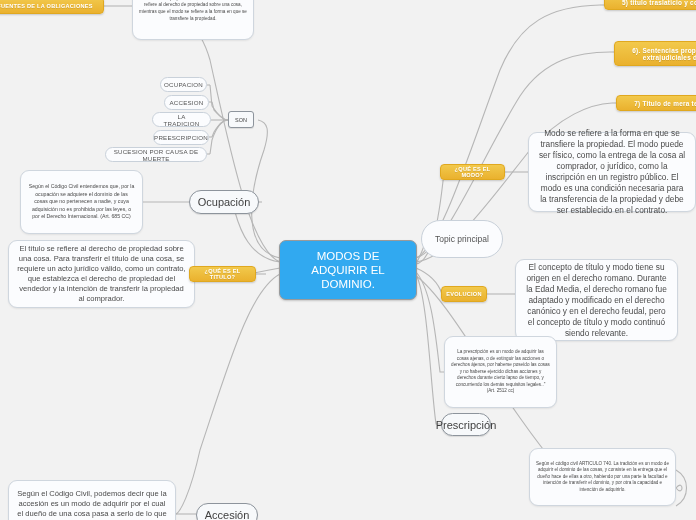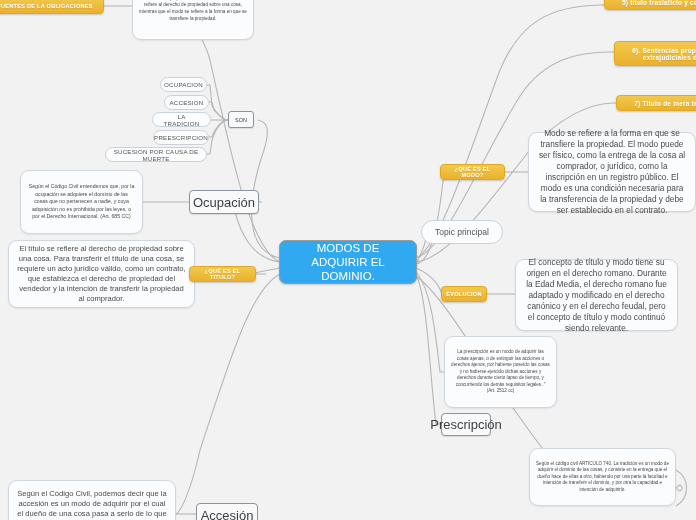--- a/index.html
+++ b/index.html
@@ -56,23 +56,23 @@
     text-align:center;
     display:flex;align-items:center;justify-content:center;
     padding:3px 7px;
     box-sizing:border-box;
   }
 
   
   .topic{
     background:#f7f9fb;
     border:1px solid #8d949c;
-    border-radius:4px;
+    border-radius:12px;
     color:#3f3f3f;
-    font-size:13px;
+    font-size:11px;
     display:flex;align-items:center;justify-content:center;
     padding:3px 9px;
     box-sizing:border-box;
     box-shadow:0 1px 1px rgba(0,0,0,.10);
   }
   .topic.small{font-size:5.5px;border-radius:3px;padding:2px 5px;}
 
   
   .amber{
     background:linear-gradient(#f2c94c,#eab12e);
@@ -206,21 +206,21 @@
   </div>
 
   <div class="node card mid" style="left:8px;top:480px;width:168px;height:68px;">
     <span>Según el Código Civil, podemos decir que la accesión es un modo de adquirir por el cual el dueño de una cosa pasa a serlo de lo que ella produce o de lo que se junta a ella. Los productos</span>
   </div>
 
   <div class="node topic" style="left:196px;top:503px;width:62px;height:24px;">
     <span>Accesión</span>
   </div>
 
-  <div class="node root" style="left:279px;top:240px;width:138px;height:44px;">
+  <div class="node root" style="left:279px;top:240px;width:138px;height:60px;">
     <span>MODOS DE ADQUIRIR EL DOMINIO.</span>
   </div>
 
   <div class="node amber lg" style="left:604px;top:-6px;width:112px;height:16px;">
     <span>5) titulo traslaticio y co</span>
   </div>
 
   <div class="node amber lg" style="left:614px;top:41px;width:112px;height:25px;">
     <span>6). Sentencias propiam extrajudiciales d</span>
   </div>
@@ -230,29 +230,29 @@
   </div>
 
   <div class="node amber" style="left:440px;top:164px;width:65px;height:16px;">
     <span>¿QUÉ ES EL MODO?</span>
   </div>
 
   <div class="node card big" style="left:528px;top:132px;width:168px;height:80px;">
     <span>Modo se refiere a la forma en que se transfiere la propiedad. El modo puede ser físico, como la entrega de la cosa al comprador, o jurídico, como la inscripción en un registro público. El modo es una condición necesaria para la transferencia de la propiedad y debe ser establecido en el contrato.</span>
   </div>
 
-  <div class="node oval" style="left:421px;top:220px;width:82px;height:24px;">
+  <div class="node oval" style="left:421px;top:220px;width:82px;height:38px;">
     <span>Topic principal</span>
   </div>
 
   <div class="node amber" style="left:441px;top:286px;width:46px;height:16px;">
     <span>EVOLUCION</span>
   </div>
 
-  <div class="node card big" style="left:515px;top:259px;width:163px;height:72px;">
+  <div class="node card big" style="left:515px;top:259px;width:163px;height:82px;">
     <span>El concepto de título y modo tiene su origen en el derecho romano. Durante la Edad Media, el derecho romano fue adaptado y modificado en el derecho canónico y en el derecho feudal, pero el concepto de título y modo continuó siendo relevante.</span>
   </div>
 
   <div class="node card xtiny" style="left:444px;top:336px;width:113px;height:72px;">
     <span>La prescripción es un modo de adquirir las cosas ajenas, o de extinguir las acciones o derechos ájenos, por haberse poseído las cosas y no haberse ejercido dichas acciones y derechos durante cierto lapso de tiempo, y concurriendo los demás requisitos legales.." (Art. 2512 cc)</span>
   </div>
 
   <div class="node topic" style="left:441px;top:413px;width:50px;height:23px;">
     <span>Prescripción</span>
   </div>

